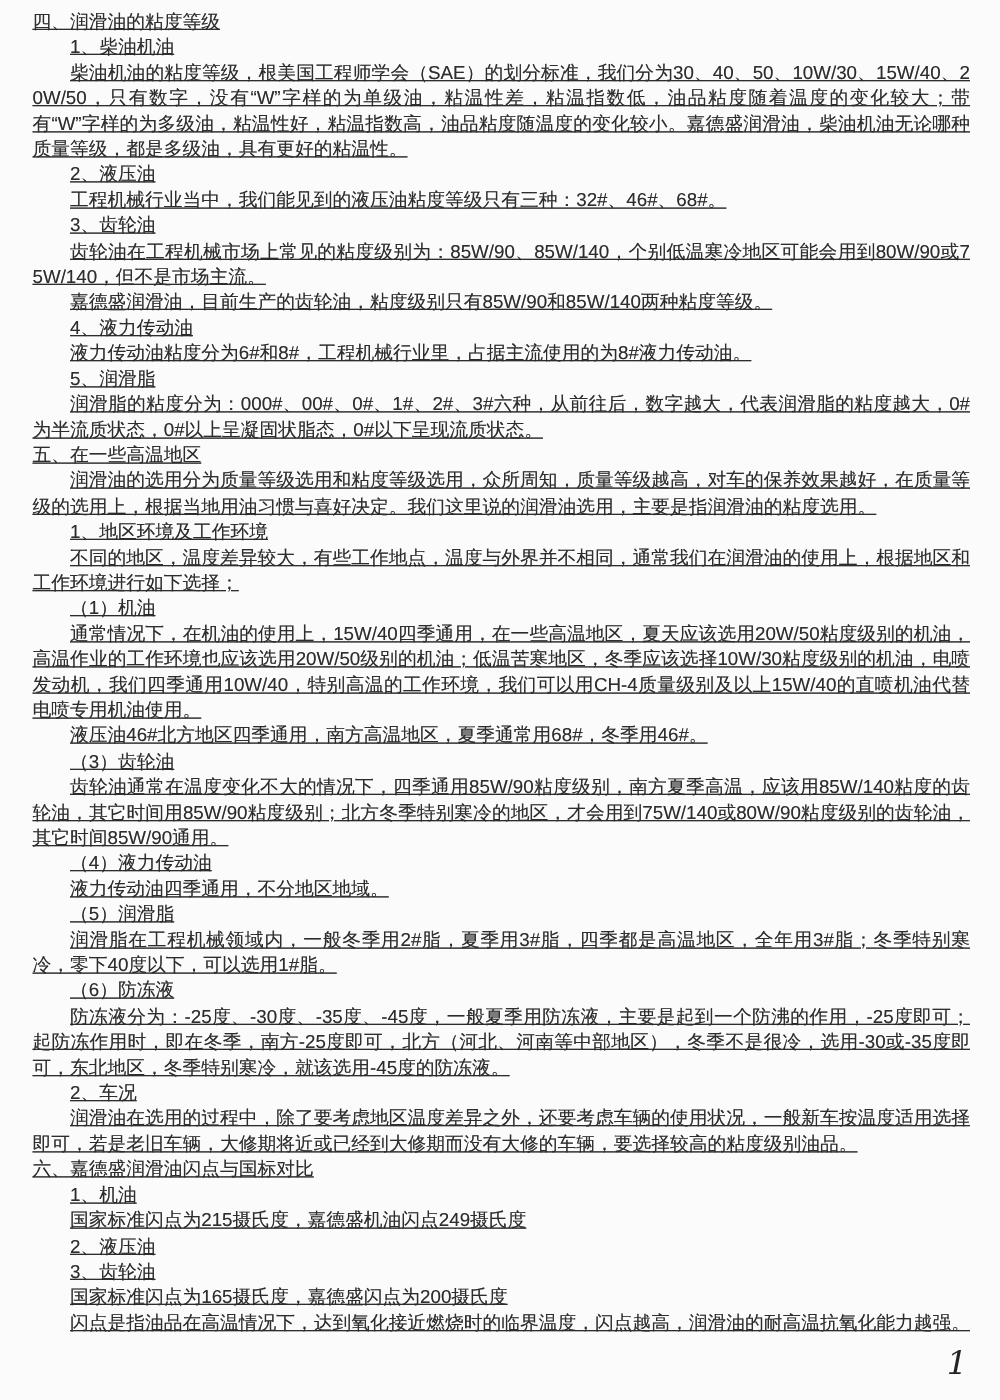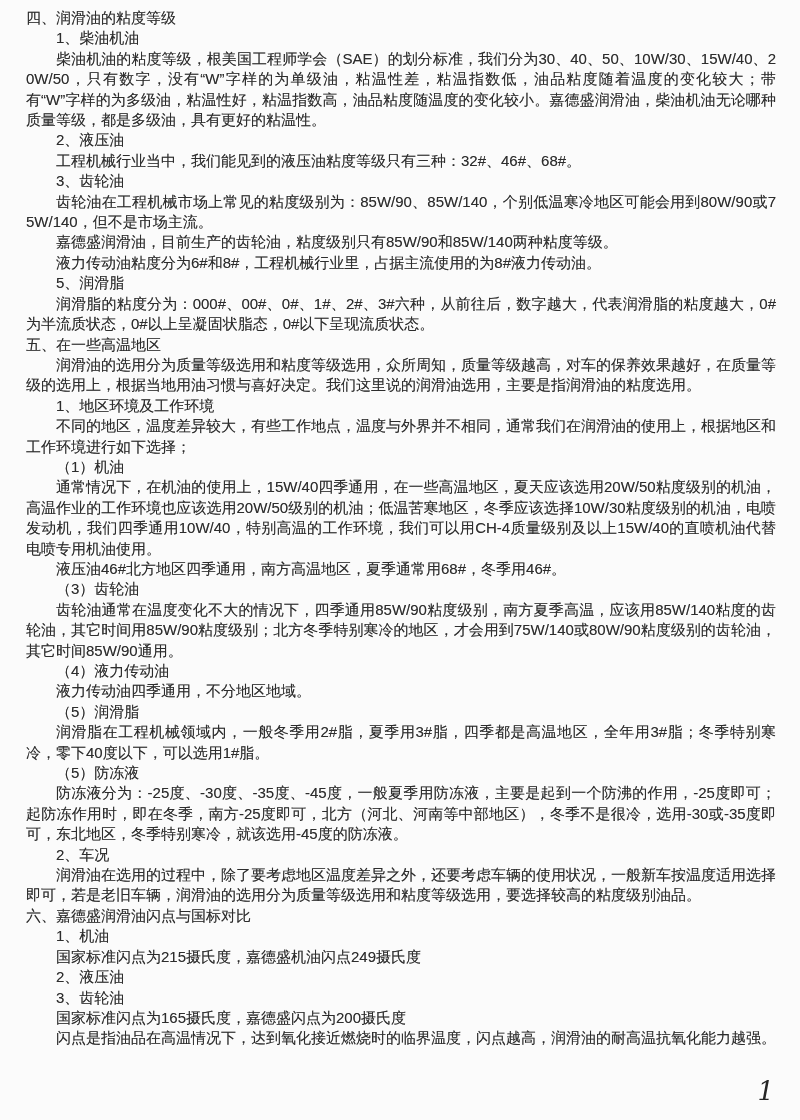--- a/index.html
+++ b/index.html
@@ -19,20 +19,21 @@
     color: #2d2d2d;
     font-size: 15px;
     line-height: 20.4px;
     text-shadow: 0 0 0.4px rgba(40,40,40,0.45);
   }
   .doc p {
     margin: 0;
     text-align: justify;
     text-justify: inter-ideograph;
     word-break: break-all;
+    text-decoration: underline;
   }
   .doc p.section { text-indent: 0; }
   .doc p.item,
   .doc p.para { text-indent: 2em; }
   .page-number {
     position: absolute;
     right: 26px;
     top: 1076px;
     font-size: 26px;
     font-style: italic;
@@ -46,40 +47,41 @@
 <div class="page-wrap">
   <main class="doc" id="doc">
       <p class="section">四、润滑油的粘度等级</p>
       <p class="item">1、柴油机油</p>
       <p class="para">柴油机油的粘度等级，根美国工程师学会（SAE）的划分标准，我们分为30、40、50、10W/30、15W/40、20W/50，只有数字，没有“W”字样的为单级油，粘温性差，粘温指数低，油品粘度随着温度的变化较大；带有“W”字样的为多级油，粘温性好，粘温指数高，油品粘度随温度的变化较小。嘉德盛润滑油，柴油机油无论哪种质量等级，都是多级油，具有更好的粘温性。</p>
       <p class="item">2、液压油</p>
       <p class="para">工程机械行业当中，我们能见到的液压油粘度等级只有三种：32#、46#、68#。</p>
       <p class="item">3、齿轮油</p>
       <p class="para">齿轮油在工程机械市场上常见的粘度级别为：85W/90、85W/140，个别低温寒冷地区可能会用到80W/90或75W/140，但不是市场主流。</p>
       <p class="para">嘉德盛润滑油，目前生产的齿轮油，粘度级别只有85W/90和85W/140两种粘度等级。</p>
+      <p class="item">4、液力传动油</p>
       <p class="para">液力传动油粘度分为6#和8#，工程机械行业里，占据主流使用的为8#液力传动油。</p>
       <p class="item">5、润滑脂</p>
       <p class="para">润滑脂的粘度分为：000#、00#、0#、1#、2#、3#六种，从前往后，数字越大，代表润滑脂的粘度越大，0#为半流质状态，0#以上呈凝固状脂态，0#以下呈现流质状态。</p>
       <p class="section">五、在一些高温地区</p>
       <p class="para">润滑油的选用分为质量等级选用和粘度等级选用，众所周知，质量等级越高，对车的保养效果越好，在质量等级的选用上，根据当地用油习惯与喜好决定。我们这里说的润滑油选用，主要是指润滑油的粘度选用。</p>
       <p class="item">1、地区环境及工作环境</p>
       <p class="para">不同的地区，温度差异较大，有些工作地点，温度与外界并不相同，通常我们在润滑油的使用上，根据地区和工作环境进行如下选择；</p>
       <p class="item">（1）机油</p>
       <p class="para">通常情况下，在机油的使用上，15W/40四季通用，在一些高温地区，夏天应该选用20W/50粘度级别的机油，高温作业的工作环境也应该选用20W/50级别的机油；低温苦寒地区，冬季应该选择10W/30粘度级别的机油，电喷发动机，我们四季通用10W/40，特别高温的工作环境，我们可以用CH-4质量级别及以上15W/40的直喷机油代替电喷专用机油使用。</p>
       <p class="para">液压油46#北方地区四季通用，南方高温地区，夏季通常用68#，冬季用46#。</p>
       <p class="item">（3）齿轮油</p>
       <p class="para">齿轮油通常在温度变化不大的情况下，四季通用85W/90粘度级别，南方夏季高温，应该用85W/140粘度的齿轮油，其它时间用85W/90粘度级别；北方冬季特别寒冷的地区，才会用到75W/140或80W/90粘度级别的齿轮油，其它时间85W/90通用。</p>
       <p class="item">（4）液力传动油</p>
       <p class="para">液力传动油四季通用，不分地区地域。</p>
       <p class="item">（5）润滑脂</p>
       <p class="para">润滑脂在工程机械领域内，一般冬季用2#脂，夏季用3#脂，四季都是高温地区，全年用3#脂；冬季特别寒冷，零下40度以下，可以选用1#脂。</p>
-      <p class="item">（5）防冻液</p>
+      <p class="item">（6）防冻液</p>
       <p class="para">防冻液分为：-25度、-30度、-35度、-45度，一般夏季用防冻液，主要是起到一个防沸的作用，-25度即可；起防冻作用时，即在冬季，南方-25度即可，北方（河北、河南等中部地区），冬季不是很冷，选用-30或-35度即可，东北地区，冬季特别寒冷，就该选用-45度的防冻液。</p>
       <p class="item">2、车况</p>
-      <p class="para">润滑油在选用的过程中，除了要考虑地区温度差异之外，还要考虑车辆的使用状况，一般新车按温度适用选择即可，若是老旧车辆，润滑油的选用分为质量等级选用和粘度等级选用，要选择较高的粘度级别油品。</p>
+      <p class="para">润滑油在选用的过程中，除了要考虑地区温度差异之外，还要考虑车辆的使用状况，一般新车按温度适用选择即可，若是老旧车辆，大修期将近或已经到大修期而没有大修的车辆，要选择较高的粘度级别油品。</p>
       <p class="section">六、嘉德盛润滑油闪点与国标对比</p>
       <p class="item">1、机油</p>
       <p class="para">国家标准闪点为215摄氏度，嘉德盛机油闪点249摄氏度</p>
       <p class="item">2、液压油</p>
       <p class="item">3、齿轮油</p>
       <p class="para">国家标准闪点为165摄氏度，嘉德盛闪点为200摄氏度</p>
       <p class="para">闪点是指油品在高温情况下，达到氧化接近燃烧时的临界温度，闪点越高，润滑油的耐高温抗氧化能力越强。</p>
     </main>
   <div class="page-number">1</div>
 </div>

